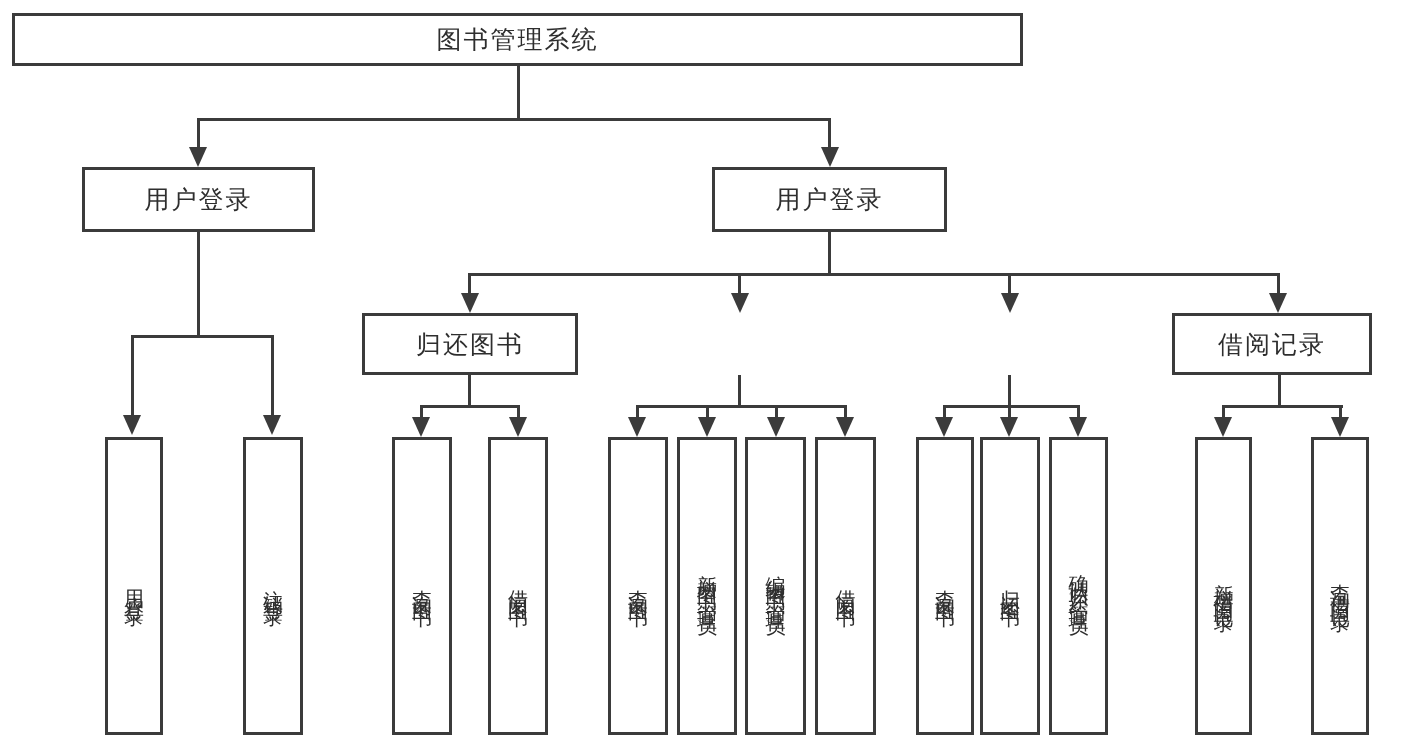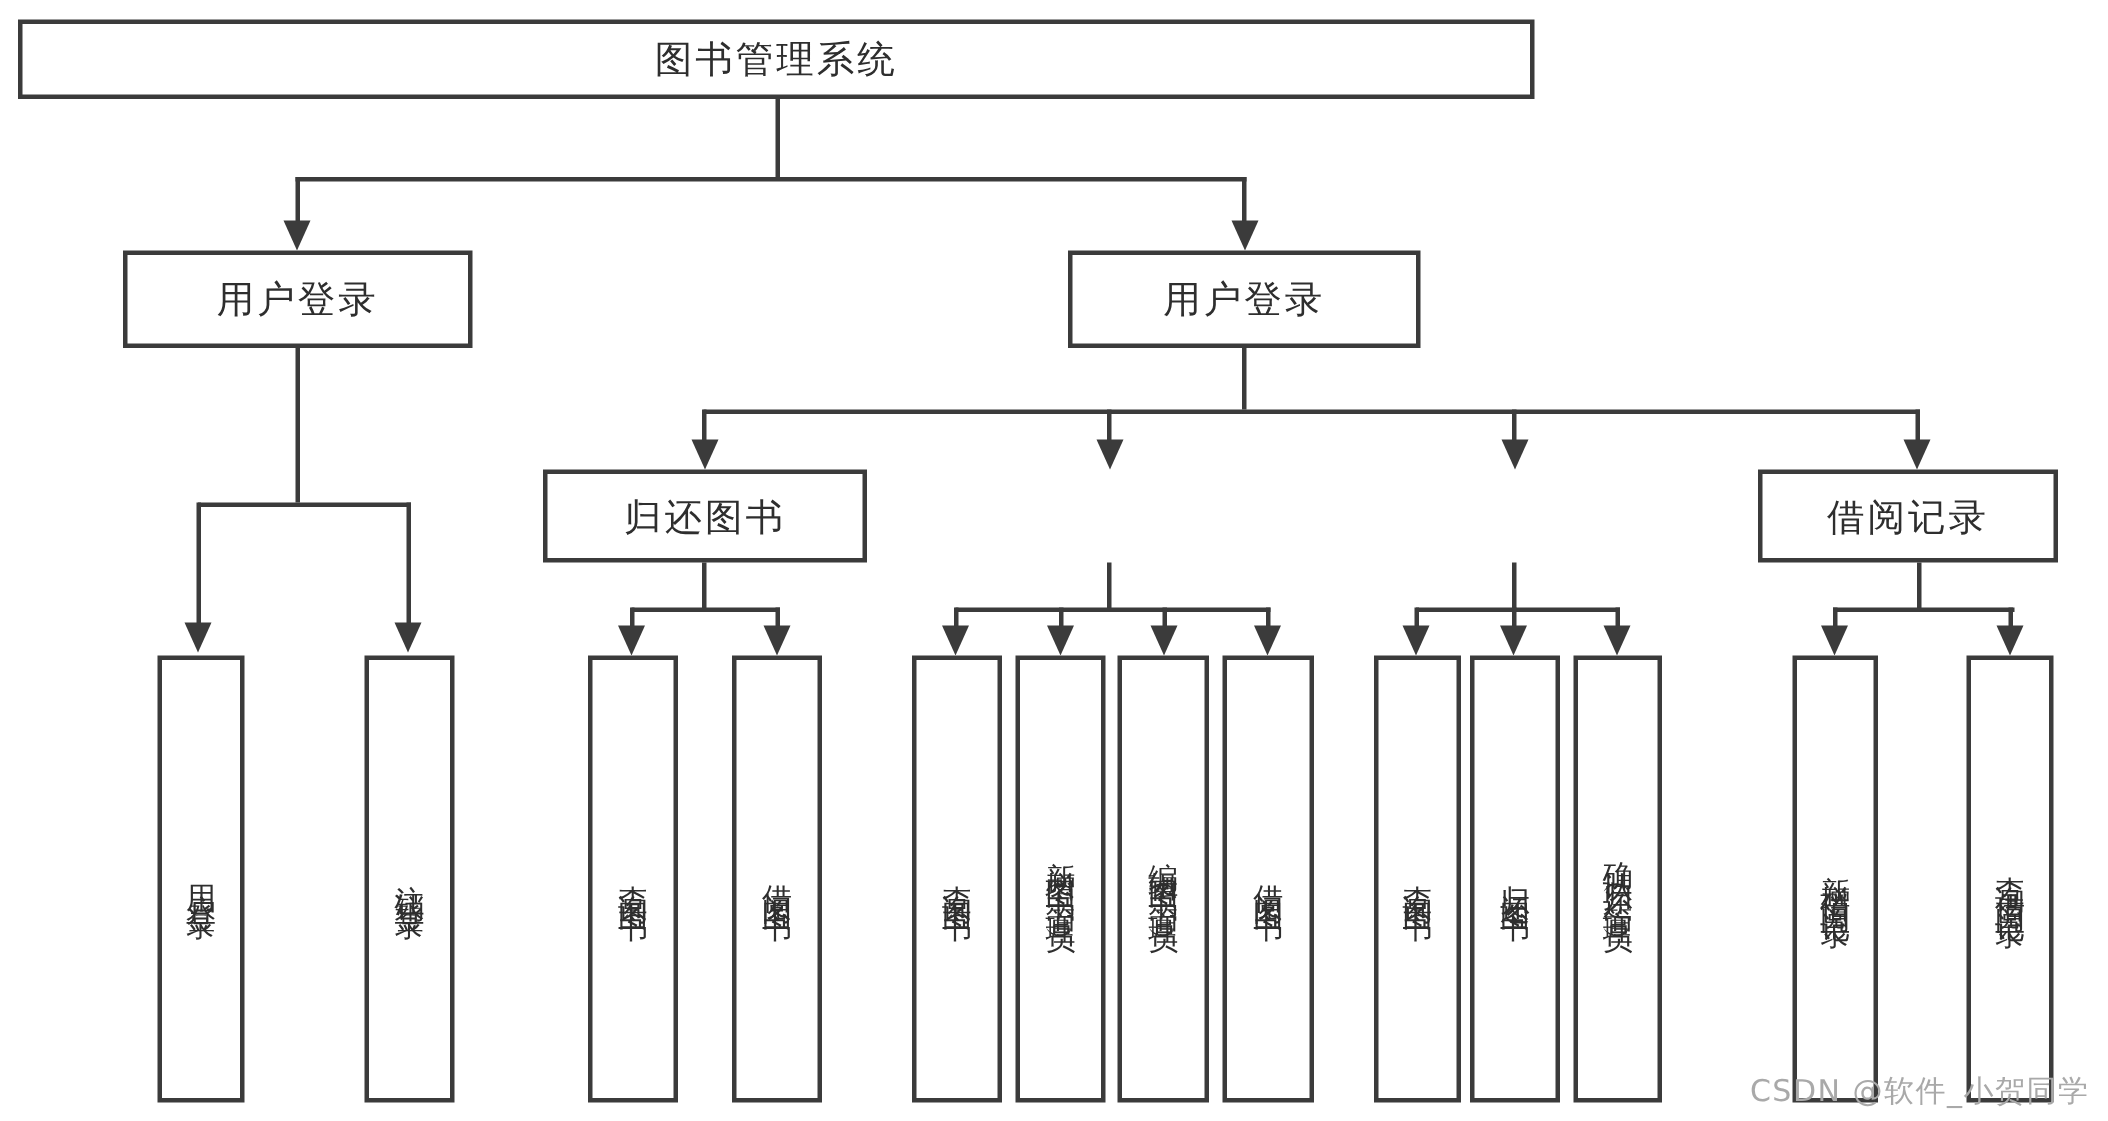--- a/index.html
+++ b/index.html
@@ -155,15 +155,14 @@
     <span class="vlabel">确认归还（管理员）</span>
   </div>
 
   <div class="box leaf" style="left:1195px;top:437px;width:57px;height:298px;">
     <span class="vlabel">新增借阅记录</span>
   </div>
   <div class="box leaf" style="left:1311px;top:437px;width:58px;height:298px;">
     <span class="vlabel">查询借阅记录</span>
   </div>
 
-  <div class="watermark">CSDN @软件_小贺同学</div>
 
 </div>
 
 </body></html>

